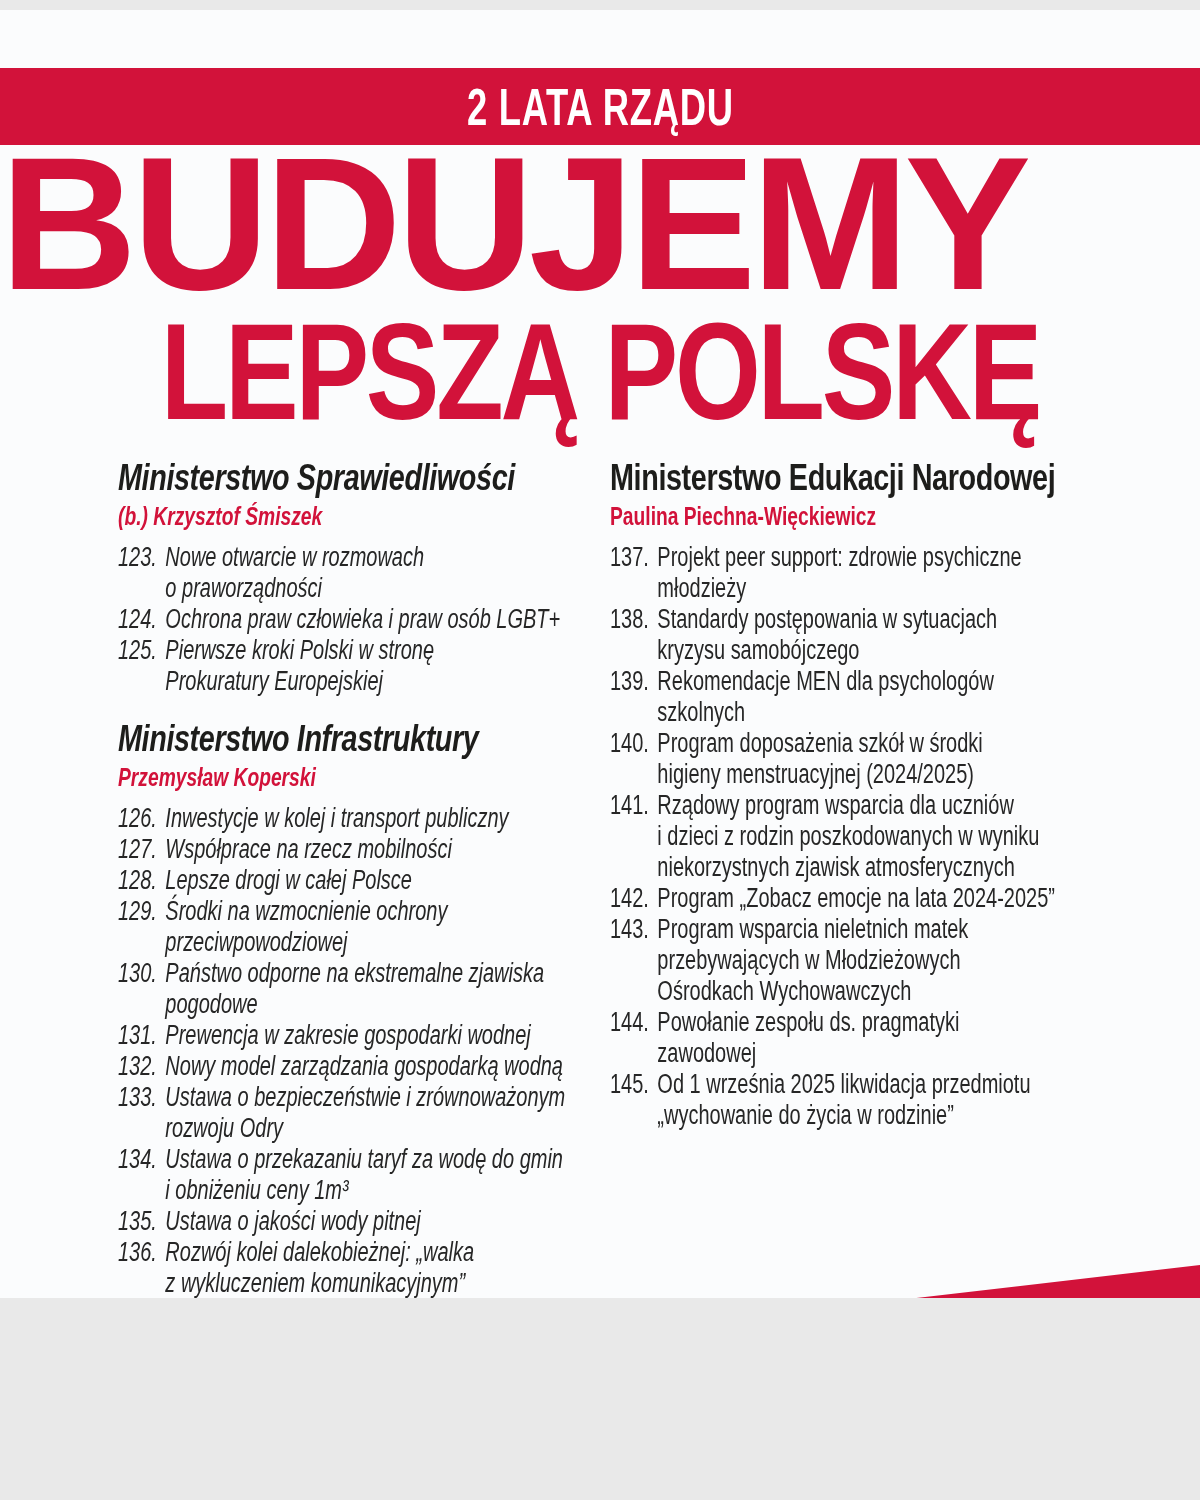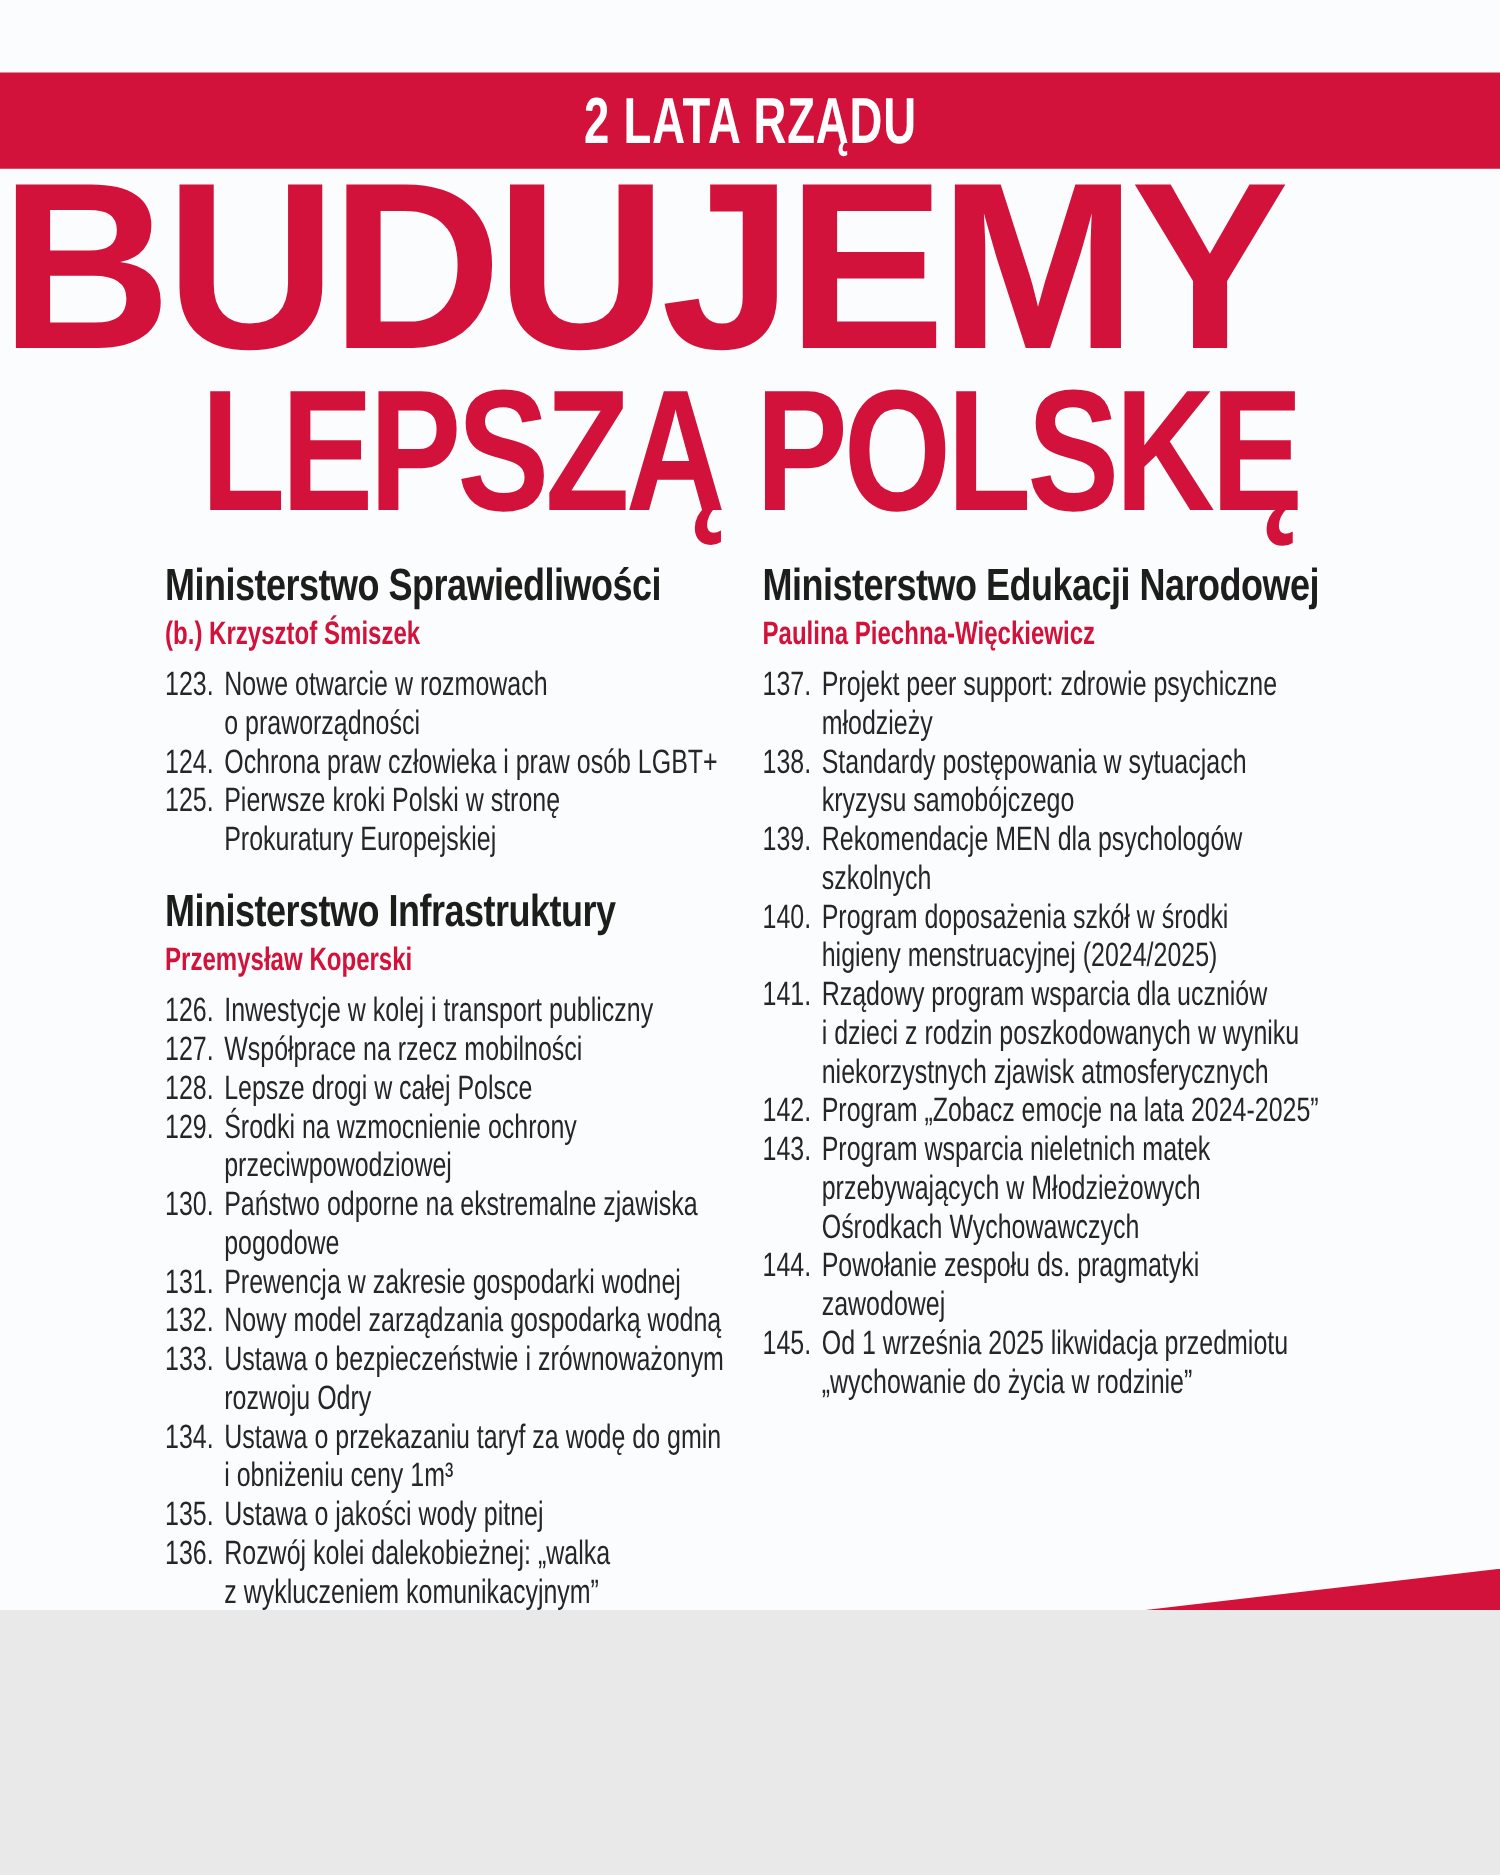--- a/index.html
+++ b/index.html
@@ -5,21 +5,21 @@
   :root{
     --red:#D2123A;
     --heading-ink:#1D1D1B;
     --body-ink:#262626;
     --dot:#2B2B2B;
     --page-bg:#FBFCFD;
   }
   *{margin:0;padding:0;box-sizing:border-box;}
   html,body{background:#e9e9e9;}
   .page{
-    position:relative;width:1200px;height:1288px;margin:0 auto;
+    position:relative;width:1200px;height:1288px;margin:10px auto;
     background:var(--page-bg);overflow:hidden;
     font-family:"Liberation Sans",sans-serif;color:var(--body-ink);
   }
   
   .banner{
     position:absolute;top:58px;left:0;width:1200px;height:77px;
     background:var(--red);display:flex;align-items:center;justify-content:center;
   }
   .banner-text{
     color:#fff;font-size:52px;font-weight:700;letter-spacing:1px;
@@ -31,21 +31,21 @@
     color:var(--red);font-weight:700;font-size:190px;line-height:190px;
     letter-spacing:-5px;white-space:nowrap;
   }
   .title-line2{
     position:absolute;top:292px;left:0;width:1200px;text-align:center;
     color:var(--red);font-weight:700;font-size:138px;line-height:138px;
     letter-spacing:-4px;white-space:nowrap;transform:scaleX(0.80);
   }
   
   .col{position:absolute;top:448px;}
-  .col-left{left:132px;width:510px;}
+  .col-left{left:118px;width:510px;font-style:italic;}
   .col-right{left:610px;width:530px;}
   .ministry{
     color:var(--heading-ink);font-weight:700;font-size:36px;line-height:39px;
     letter-spacing:-0.5px;width:125%;
     transform:scaleX(0.80);transform-origin:0 0;
   }
   .minister{
     color:var(--red);font-weight:700;font-size:26px;line-height:31px;
     margin-top:4px;width:135%;
     transform:scaleX(0.74);transform-origin:0 0;white-space:nowrap;

